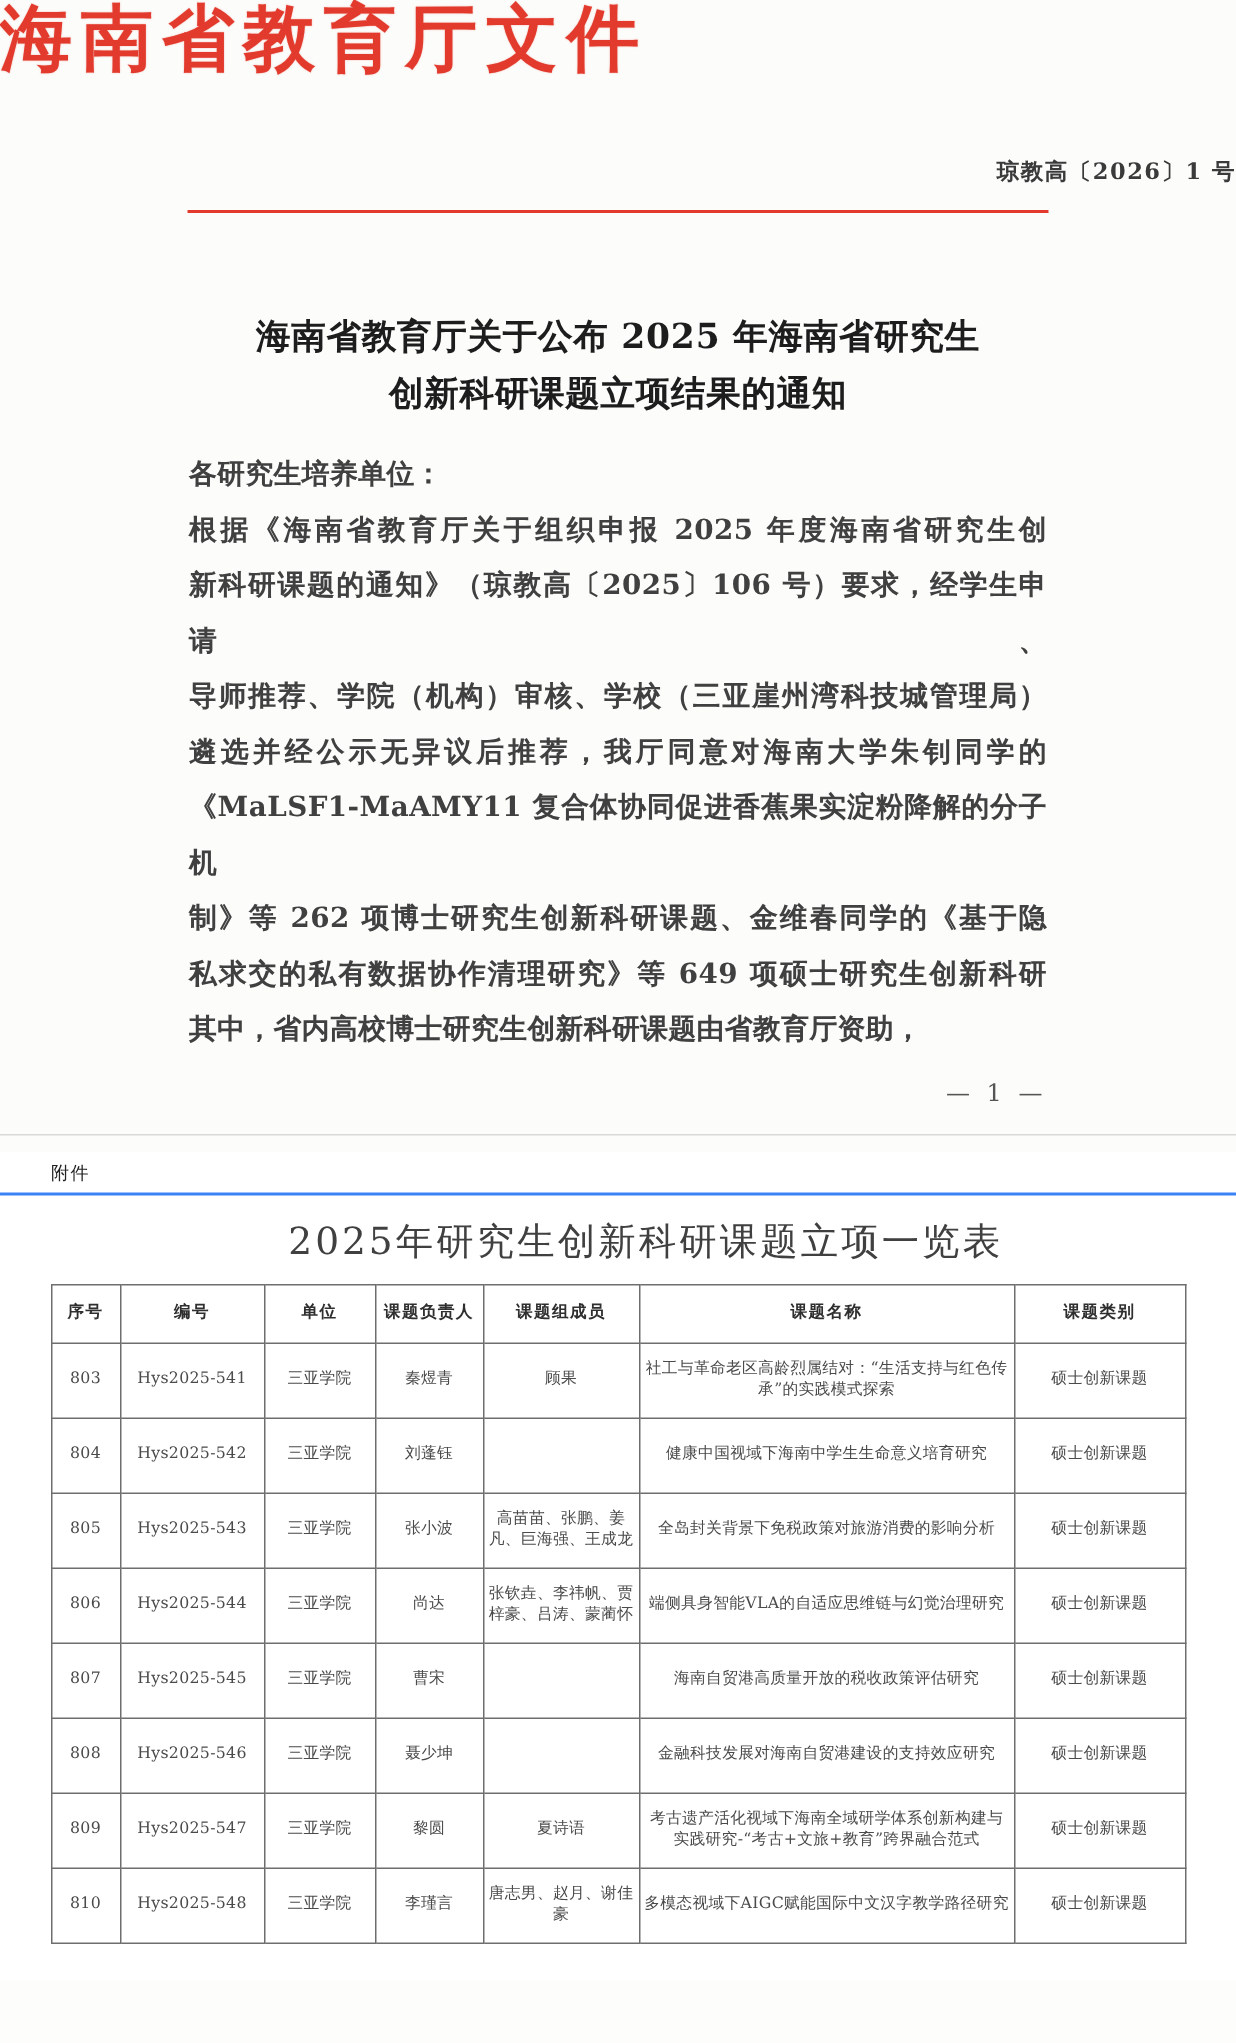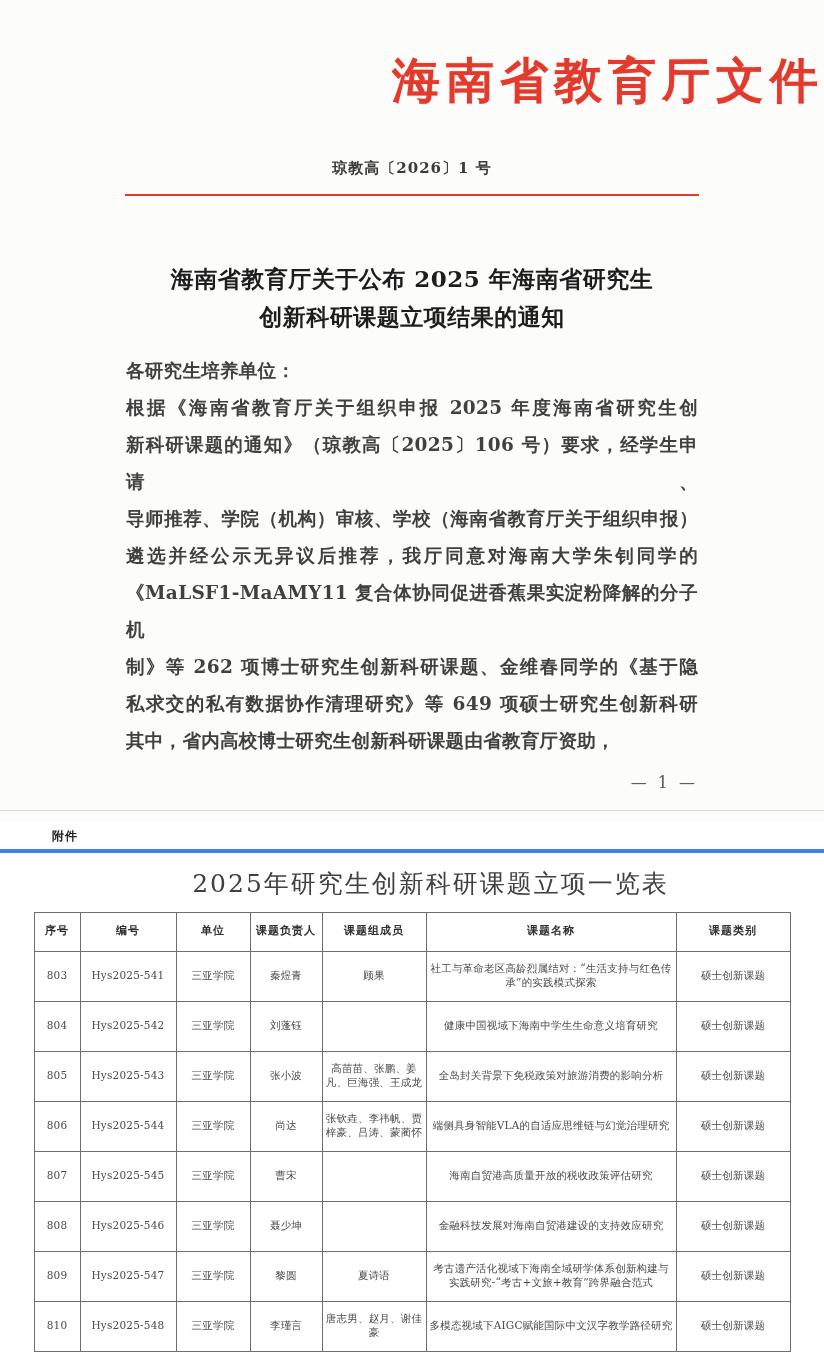--- a/index.html
+++ b/index.html
@@ -18,34 +18,33 @@
     overflow:hidden;
   }
 
   
   .doc-top{
     position:relative;
     padding:0 0 10px 0;
     background:#fcfcfa;
   }
   .doc-masthead{
-    text-align:right;
-    padding-top:54px;
+    text-align:left;
   }
   .doc-masthead .title{
     font-family:"DejaVu Serif","Liberation Serif",serif;
     font-weight:700;
     font-size:48px;
     letter-spacing:6px;
     color:#e23b2e;
     text-shadow:0 0 1px rgba(226,59,46,.5);
     line-height:1.1;
   }
   .doc-number{
-    text-align:center;
+    text-align:right;
     margin-top:52px;
     font-size:15px;
     letter-spacing:1px;
     color:#3a3a3a;
     font-weight:600;
   }
   .red-rule{
     margin:16px auto 0 auto;
     width:574px;
     height:2px;
@@ -94,26 +93,26 @@
     border-top:1px solid #d8d8d8;
     height:1px;
   }
 
   
   .attach{
     background:#ffffff;
     padding:0 0 24px 0;
   }
   .attach-label{
-    padding:6px 0 4px 52px;
+    padding:6px 0 4px 34px;
     font-size:12px;
-    font-weight:700;
+    font-weight:400;
     color:#222;
     letter-spacing:1px;
-    border-bottom:4px solid #3b82f6;
+    border-bottom:2px solid #3b82f6;
   }
   .attach-title{
     text-align:center;
     font-size:25px;
     font-weight:400;
     letter-spacing:2px;
     color:#404040;
     padding:14px 0 12px 0;
     font-family:"DejaVu Serif","Liberation Serif",serif;
     margin-left:37px;
@@ -175,21 +174,21 @@
 
     <div class="doc-title">
       <div>海南省教育厅关于公布 2025 年海南省研究生</div>
       <div>创新科研课题立项结果的通知</div>
     </div>
 
     <div class="doc-body">
       <p>各研究生培养单位：</p>
       <p class="just">根据《海南省教育厅关于组织申报 2025 年度海南省研究生创</p>
       <p class="just">新科研课题的通知》（琼教高〔2025〕106 号）要求，经学生申请、</p>
-      <p class="just">导师推荐、学院（机构）审核、学校（海南省教育厅关于组织申报）</p>
+      <p class="just">导师推荐、学院（机构）审核、学校（三亚崖州湾科技城管理局）</p>
       <p class="just">遴选并经公示无异议后推荐，我厅同意对海南大学朱钊同学的</p>
       <p class="just">《MaLSF1-MaAMY11 复合体协同促进香蕉果实淀粉降解的分子机</p>
       <p class="just">制》等 262 项博士研究生创新科研课题、金维春同学的《基于隐</p>
       <p class="just">私求交的私有数据协作清理研究》等 649 项硕士研究生创新科研</p>
       <p class="lastline">其中，省内高校博士研究生创新科研课题由省教育厅资助，</p>
     </div>
 
     <div class="page-number">— 1 —</div>
     <div class="sheet-divider"></div>
   </div>

